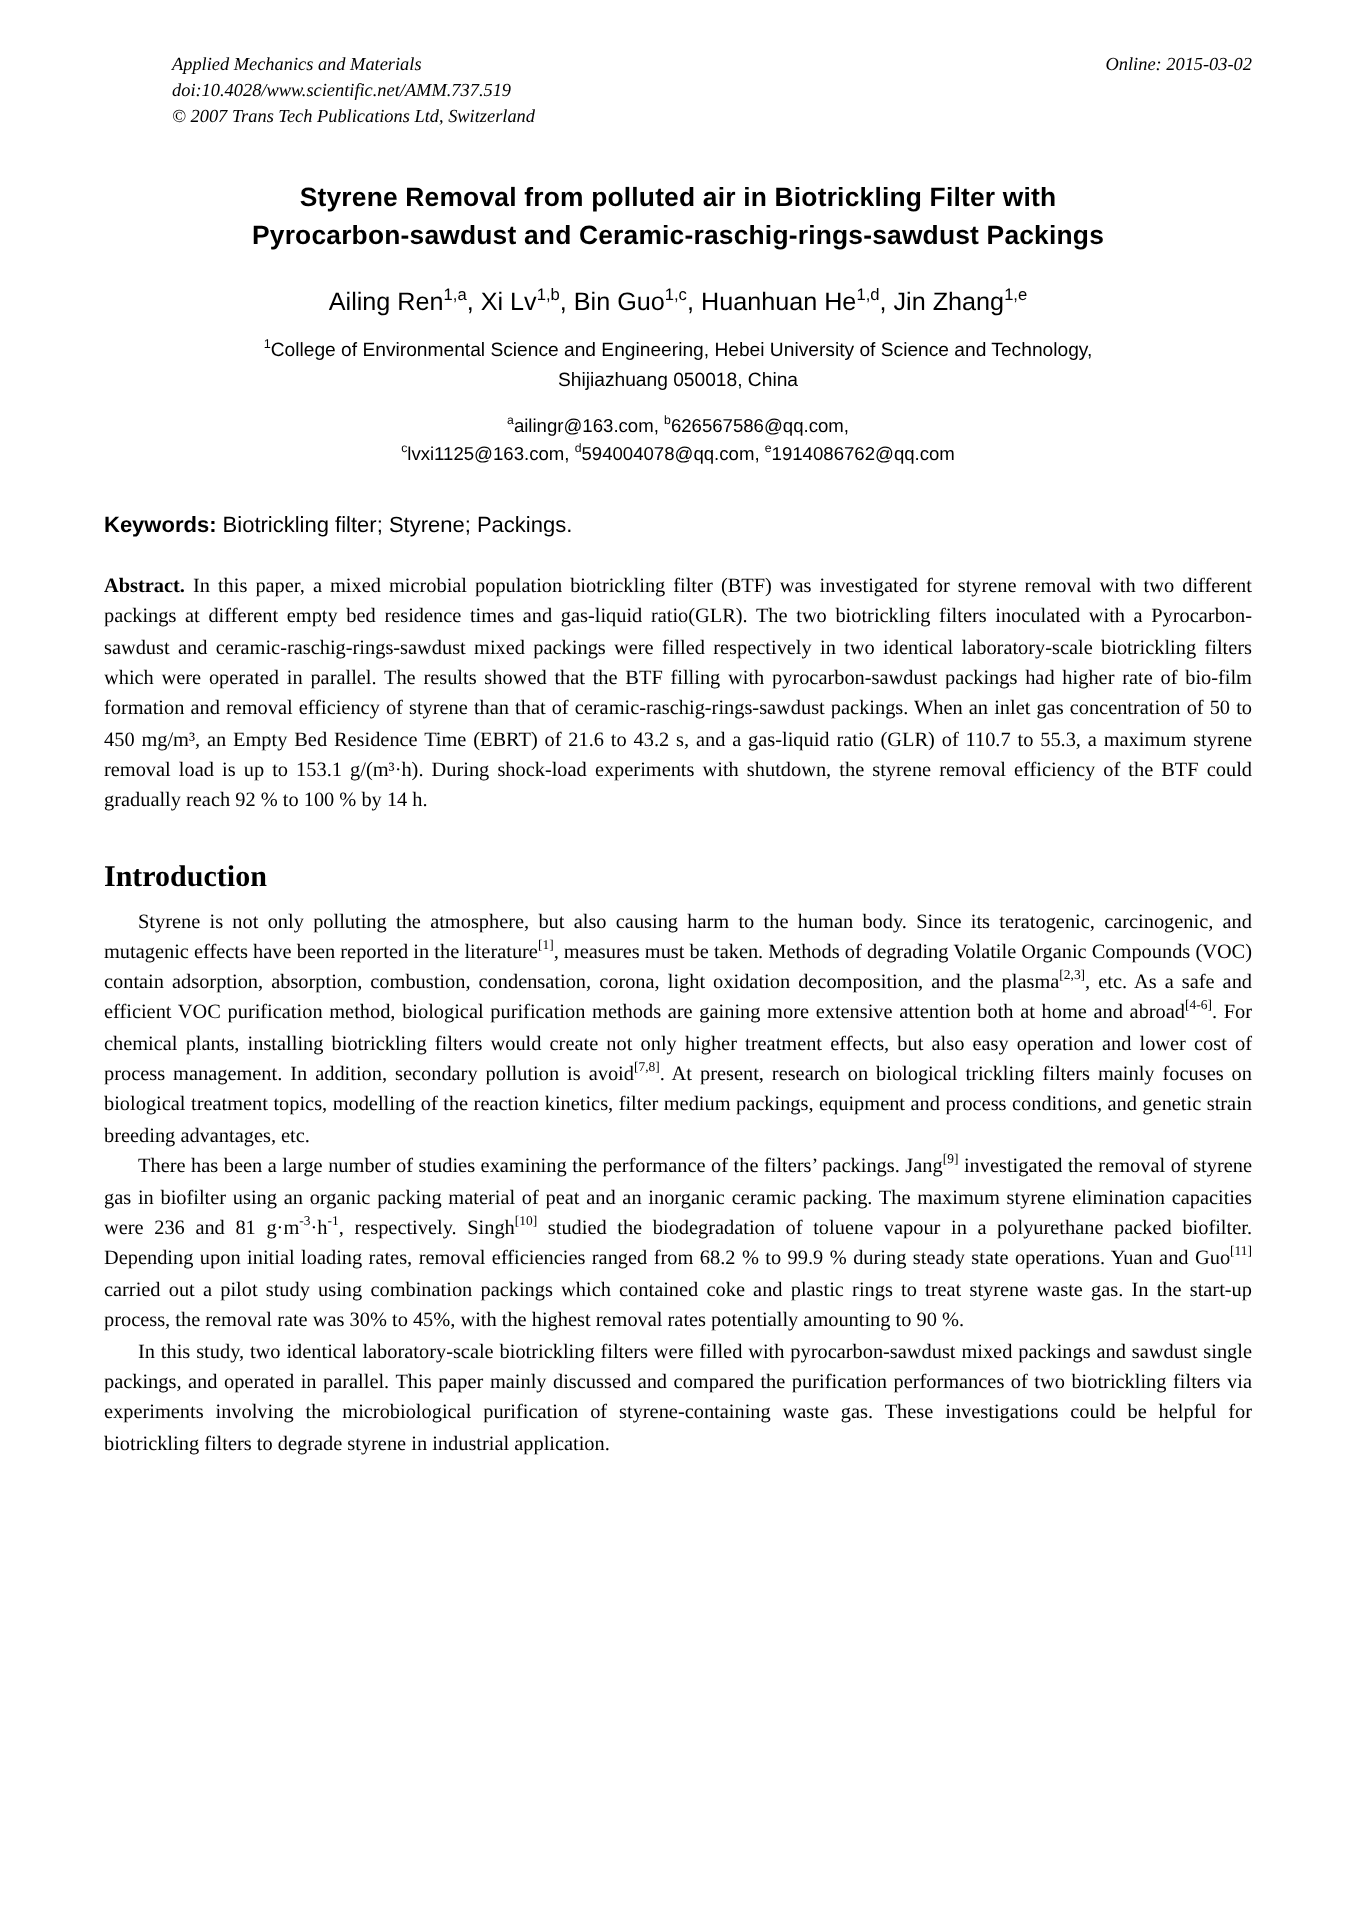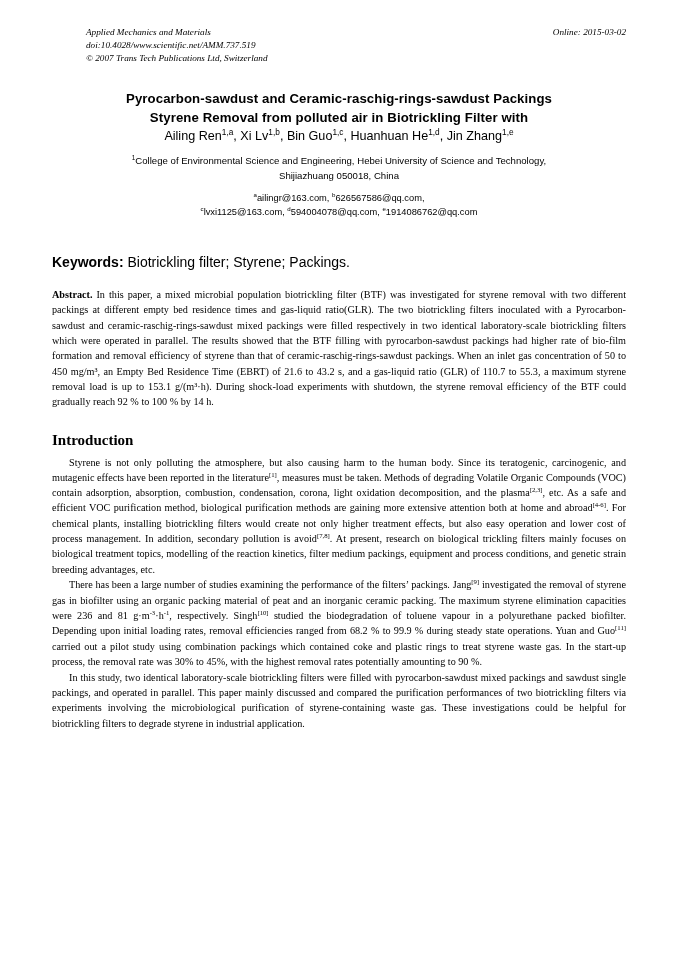--- a/index.html
+++ b/index.html
@@ -44,43 +44,43 @@
     font-size: 13.2px;
     line-height: 1.45;
     margin-top: 24px;
     letter-spacing: 0.1px;
   }
   
   .authors {
     text-align: center;
     font-family: "Liberation Sans", sans-serif;
     font-size: 12.6px;
-    margin-top: 2px;
+    margin-top: 17px;
   }
   sup { font-size: 0.66em; vertical-align: super; line-height: 0; }
   
   .affiliation {
     text-align: center;
     font-family: "Liberation Sans", sans-serif;
     font-size: 9.6px;
     line-height: 1.5;
     margin-top: 11px;
   }
   .emails {
     text-align: center;
     font-family: "Liberation Sans", sans-serif;
     font-size: 9.3px;
     line-height: 1.5;
     margin-top: 9px;
   }
   
   .keywords {
     font-family: "Liberation Sans", sans-serif;
-    font-size: 14px;
-    margin-top: 34px;
+    font-size: 11px;
+    margin-top: 22px;
   }
   .keywords b { font-weight: bold; }
   
   .abstract {
     font-size: 10.2px;
     line-height: 1.5;
     text-align: justify;
     margin-top: 17px;
   }
   .abstract .lbl { font-weight: bold; }
@@ -106,22 +106,22 @@
 <div class="page">
 
   <div class="header">
     <div class="online">Online: 2015-03-02</div>
     <div class="line">Applied Mechanics and Materials</div>
     <div class="line">doi:10.4028/www.scientific.net/AMM.737.519</div>
     <div class="line">© 2007 Trans Tech Publications Ltd, Switzerland</div>
   </div>
 
   <div class="title">
+    <div>Styrene Removal from polluted air in Biotrickling Filter with</div>
     <div>Pyrocarbon-sawdust and Ceramic-raschig-rings-sawdust  Packings</div>
-    <div>Styrene Removal from polluted air in Biotrickling Filter with</div>
   </div>
 
   <div class="authors">
     <span><span>Ailing Ren</span><sup>1,a</sup></span>,
     <span><span>Xi Lv</span><sup>1,b</sup></span>,
     <span><span>Bin Guo</span><sup>1,c</sup></span>,
     <span><span>Huanhuan He</span><sup>1,d</sup></span>,
     <span><span>Jin Zhang</span><sup>1,e</sup></span>
   </div>
 

